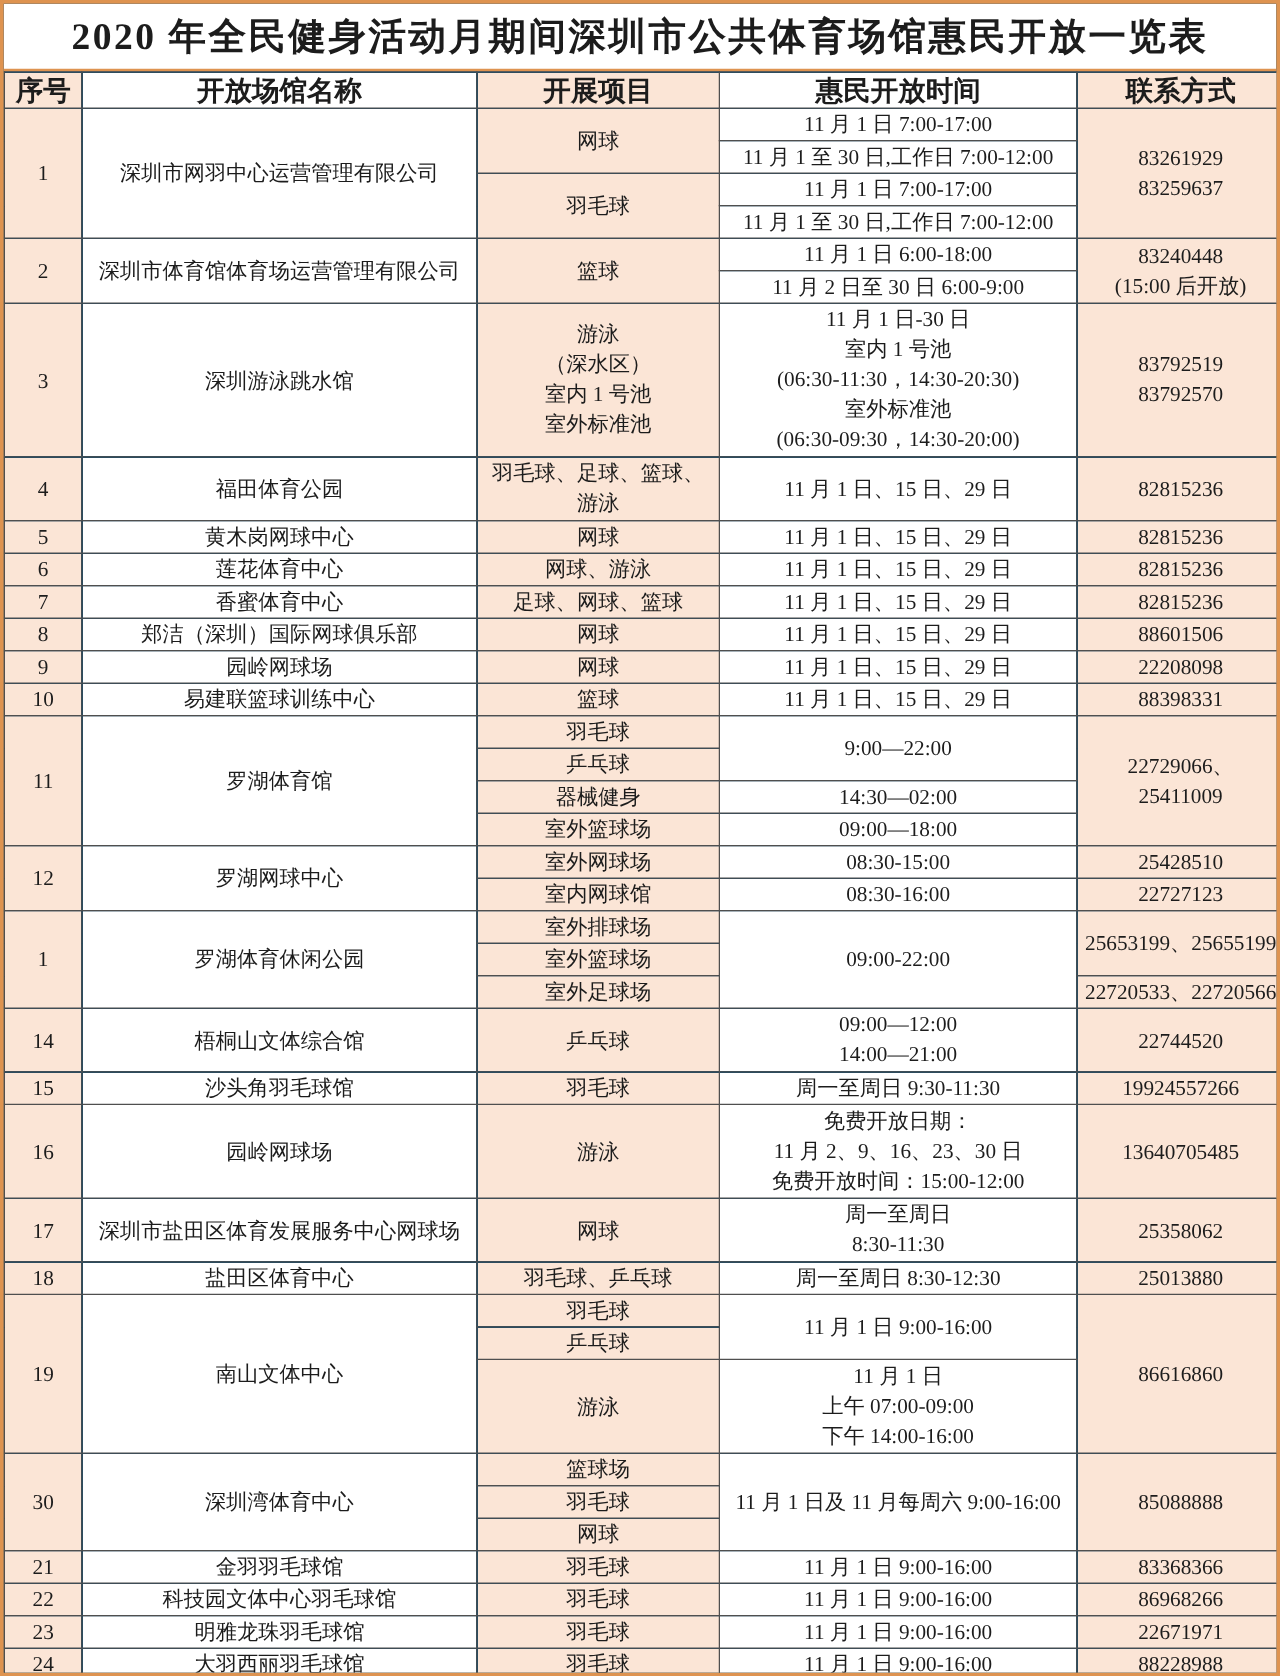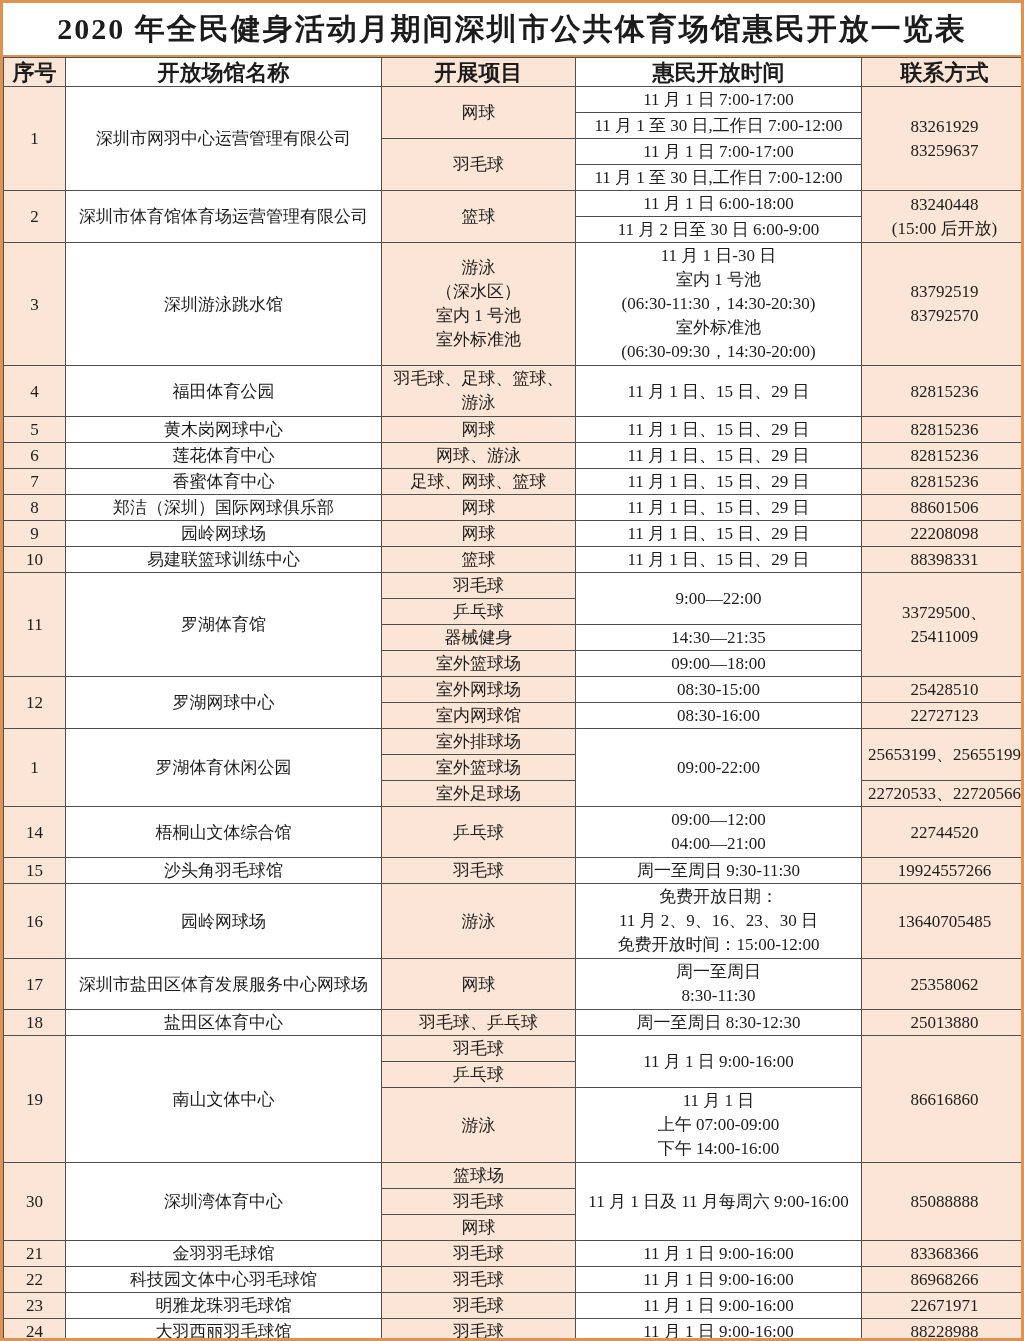--- a/index.html
+++ b/index.html
@@ -153,30 +153,30 @@
           <td class="c2">篮球</td>
           <td class="c3">11 月 1 日、15 日、29 日</td>
           <td class="c4">88398331</td>
         </tr>
         <tr style="height: 23px;">
           <td class="c0" rowspan="4">11</td>
           <td class="c1" rowspan="4">罗湖体育馆</td>
           <td class="c2">羽毛球</td>
           <td class="c3" rowspan="2">9:00—22:00</td>
           <td class="c4" rowspan="4">
-            <div>33729500、</div>
+            <div>22729066、</div>
             <div>25411009</div>
           </td>
         </tr>
         <tr style="height: 23px;">
           <td class="c2">乒乓球</td>
         </tr>
         <tr style="height: 23px;">
           <td class="c2">器械健身</td>
-          <td class="c3">14:30—21:35</td>
+          <td class="c3">14:30—02:00</td>
         </tr>
         <tr style="height: 23px;">
           <td class="c2">室外篮球场</td>
           <td class="c3">09:00—18:00</td>
         </tr>
         <tr style="height: 23px;">
           <td class="c0" rowspan="2">12</td>
           <td class="c1" rowspan="2">罗湖网球中心</td>
           <td class="c2">室外网球场</td>
           <td class="c3">08:30-15:00</td>
@@ -200,21 +200,21 @@
         <tr style="height: 23px;">
           <td class="c2">室外足球场</td>
           <td class="c4">22720533、22720566</td>
         </tr>
         <tr style="height: 49px;">
           <td class="c0">14</td>
           <td class="c1">梧桐山文体综合馆</td>
           <td class="c2">乒乓球</td>
           <td class="c3">
             <div>09:00—12:00</div>
-            <div>04:00—21:00</div>
+            <div>14:00—21:00</div>
           </td>
           <td class="c4">22744520</td>
         </tr>
         <tr style="height: 24px;">
           <td class="c0">15</td>
           <td class="c1">沙头角羽毛球馆</td>
           <td class="c2">羽毛球</td>
           <td class="c3">周一至周日 9:30-11:30</td>
           <td class="c4">19924557266</td>
         </tr>

